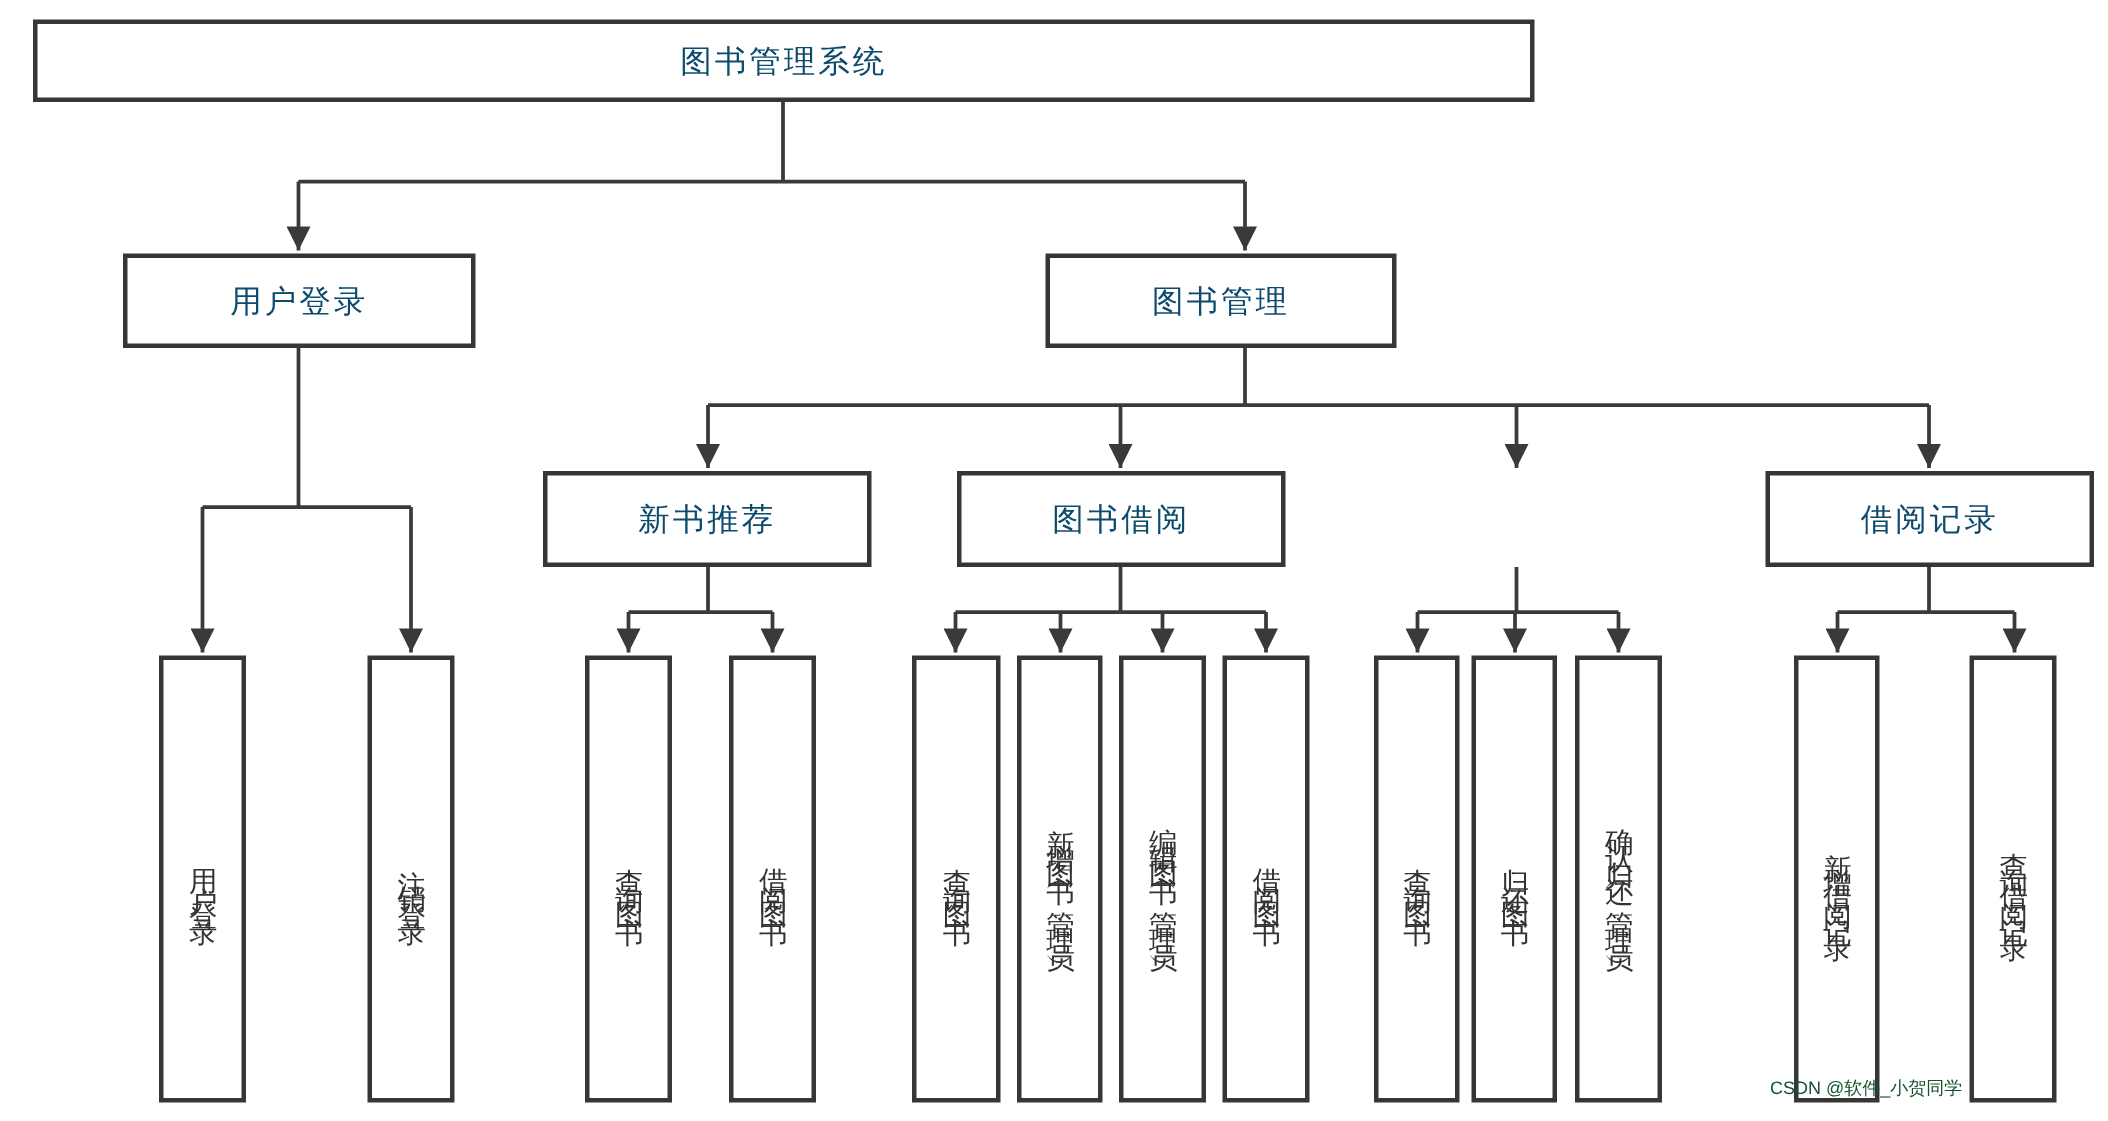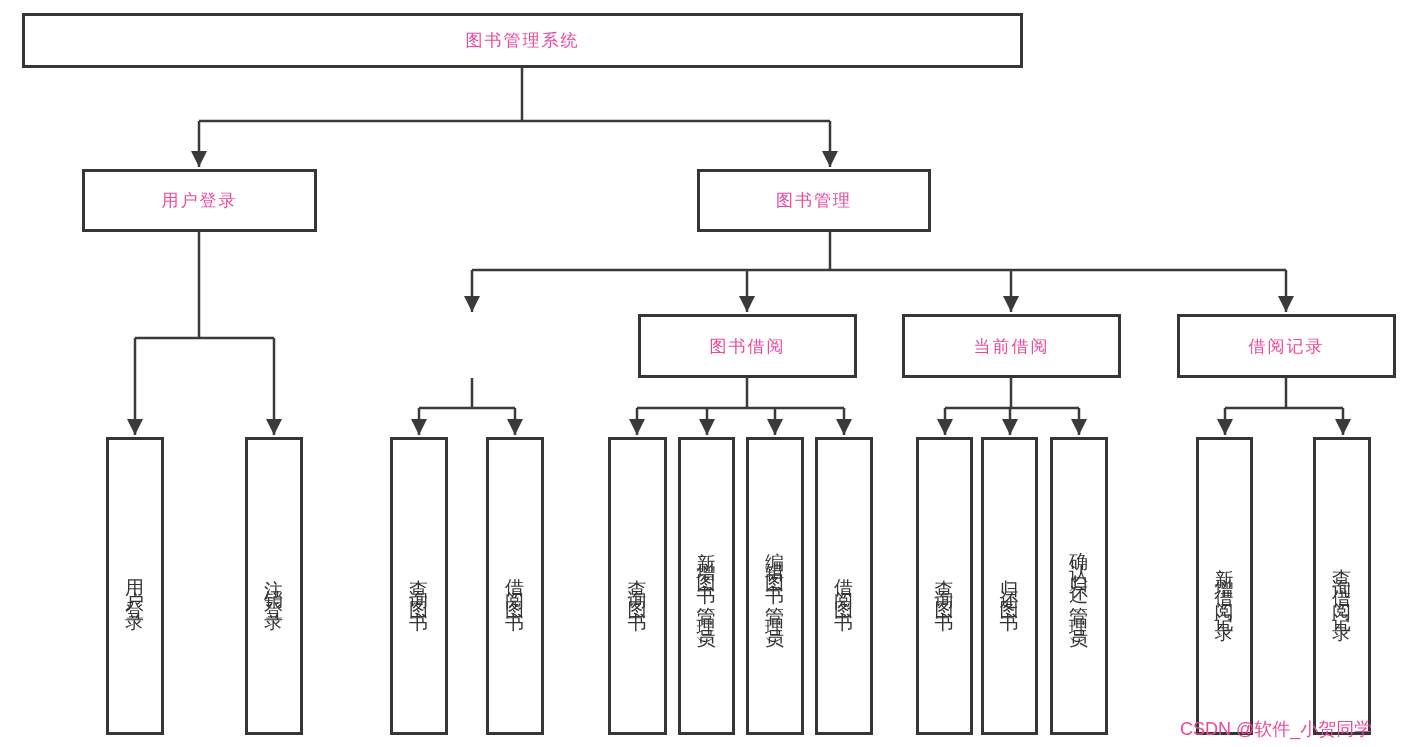--- a/index.html
+++ b/index.html
@@ -1,29 +1,29 @@
 <!DOCTYPE html>
 <html><head>
 <meta charset="utf-8">
 <style>
   html,body{margin:0;padding:0;background:#ffffff;}
   body{font-family:"Liberation Sans", sans-serif;}
   #canvas{position:relative;width:1405px;height:747px;background:#ffffff;overflow:hidden;}
   #wires{position:absolute;left:0;top:0;z-index:1;}
   .node{position:absolute;box-sizing:border-box;background:#ffffff;border:3px solid #363636;
         display:flex;align-items:center;justify-content:center;z-index:2;}
-  .hlabel{font-size:17px;color:#ec4899;letter-spacing:2px;white-space:nowrap;}
+  .hlabel{font-size:21px;color:#0c4a6e;letter-spacing:2px;white-space:nowrap;}
   .vbox{top:437px;height:298px;}
   .vlabel{writing-mode:vertical-rl;text-orientation:mixed;font-size:19px;color:#333333;
           letter-spacing:11px;line-height:1;white-space:nowrap;}
   .root{left:22px;top:13px;width:1001px;height:55px;}
   .lvl1{top:169px;height:63px;}
   .lvl2{top:314px;height:64px;width:219px;}
-  #watermark{position:absolute;left:1180px;top:717px;z-index:5;font-size:18px;
-             color:#ec4899;white-space:nowrap;}
+  #watermark{position:absolute;left:1180px;top:717px;z-index:5;font-size:12px;
+             color:#14532d;white-space:nowrap;}
 </style>
 </head>
 <body>
 
 <div id="canvas">
 
   <svg id="wires" width="1405" height="747" viewBox="0 0 1405 747">
     <defs>
       <marker id="arrow" viewBox="0 0 10 10" refX="10" refY="5" orient="auto" markerUnits="userSpaceOnUse" markerWidth="20" markerHeight="16">
         <path d="M0,0 L10,5 L0,10 Z" fill="#3a3a3a"></path>
@@ -77,25 +77,25 @@
     <span class="hlabel">图书管理系统</span>
   </div>
 
   <div class="node lvl1" style="left:82px;width:235px;">
     <span class="hlabel">用户登录</span>
   </div>
   <div class="node lvl1" style="left:697px;width:234px;">
     <span class="hlabel">图书管理</span>
   </div>
 
+  <div class="node lvl2" style="left:362px;">
+    <span class="hlabel">新书推荐</span>
+  </div>
   <div class="node lvl2" style="left:638px;">
     <span class="hlabel">图书借阅</span>
-  </div>
-  <div class="node lvl2" style="left:902px;">
-    <span class="hlabel">当前借阅</span>
   </div>
   <div class="node lvl2" style="left:1177px;text-align:center;">
     <span class="hlabel">借阅记录</span>
   </div>
 
   <div class="node vbox" style="left:106px;width:58px;">
     <span class="vlabel">用户登录</span>
   </div>
   <div class="node vbox" style="left:245px;width:58px;">
     <span class="vlabel">注销登录</span>

